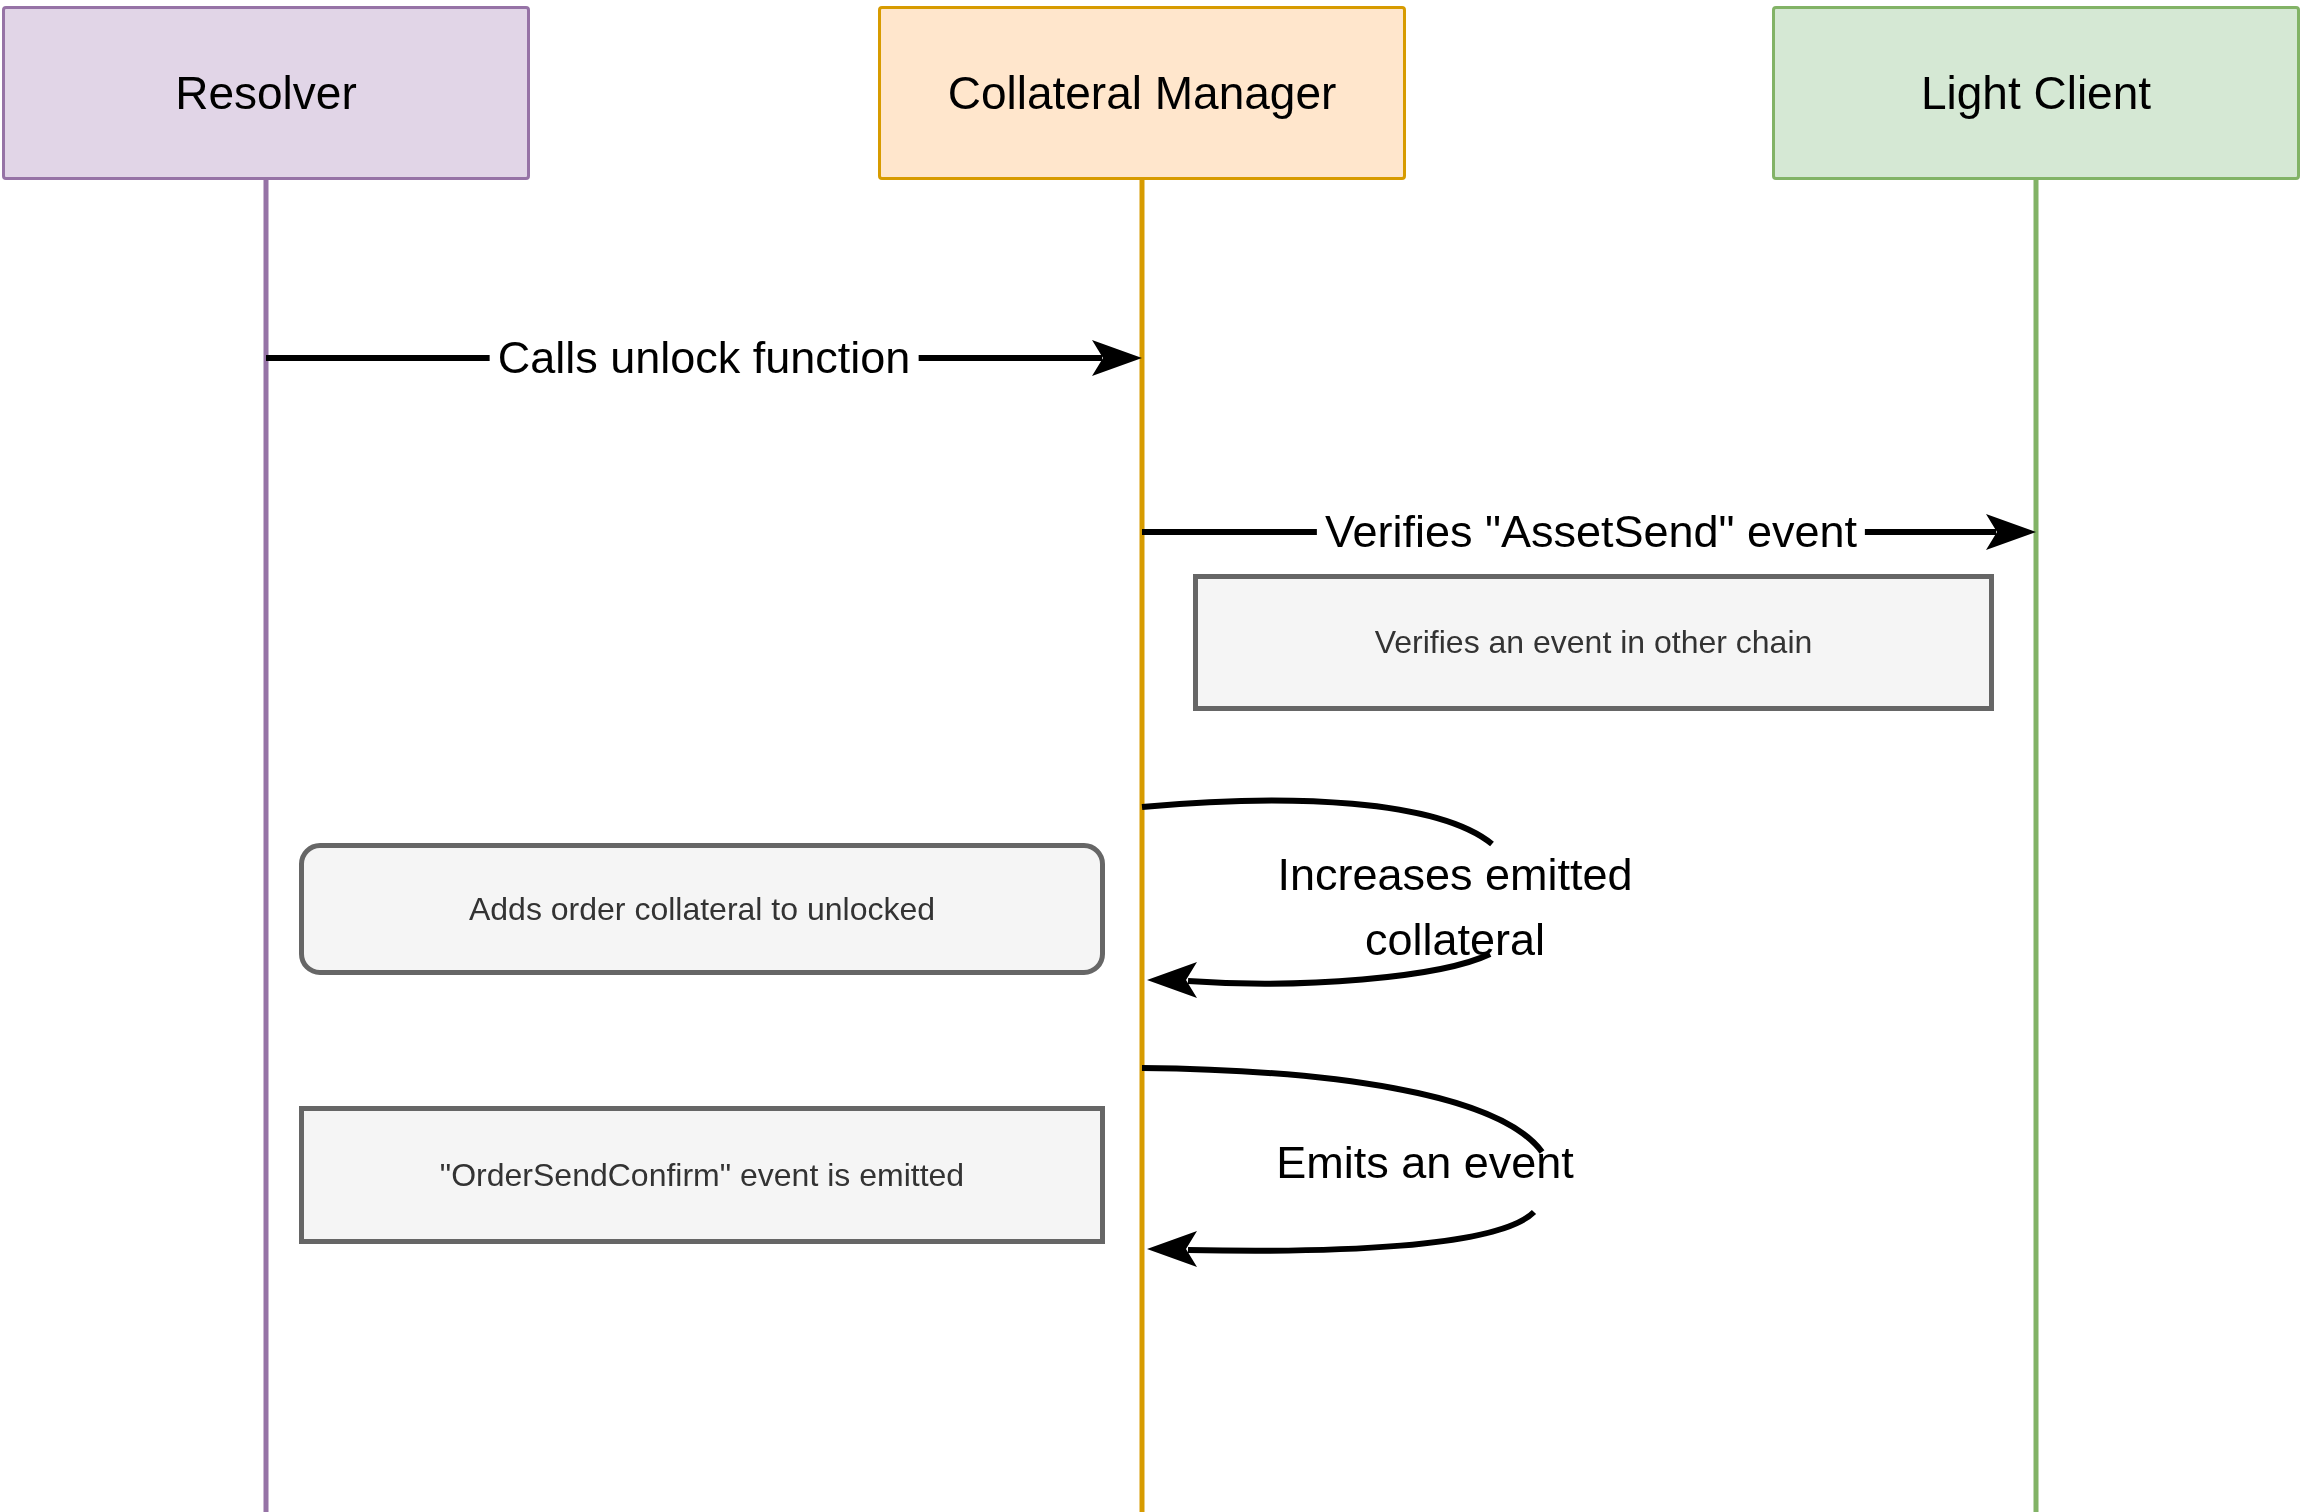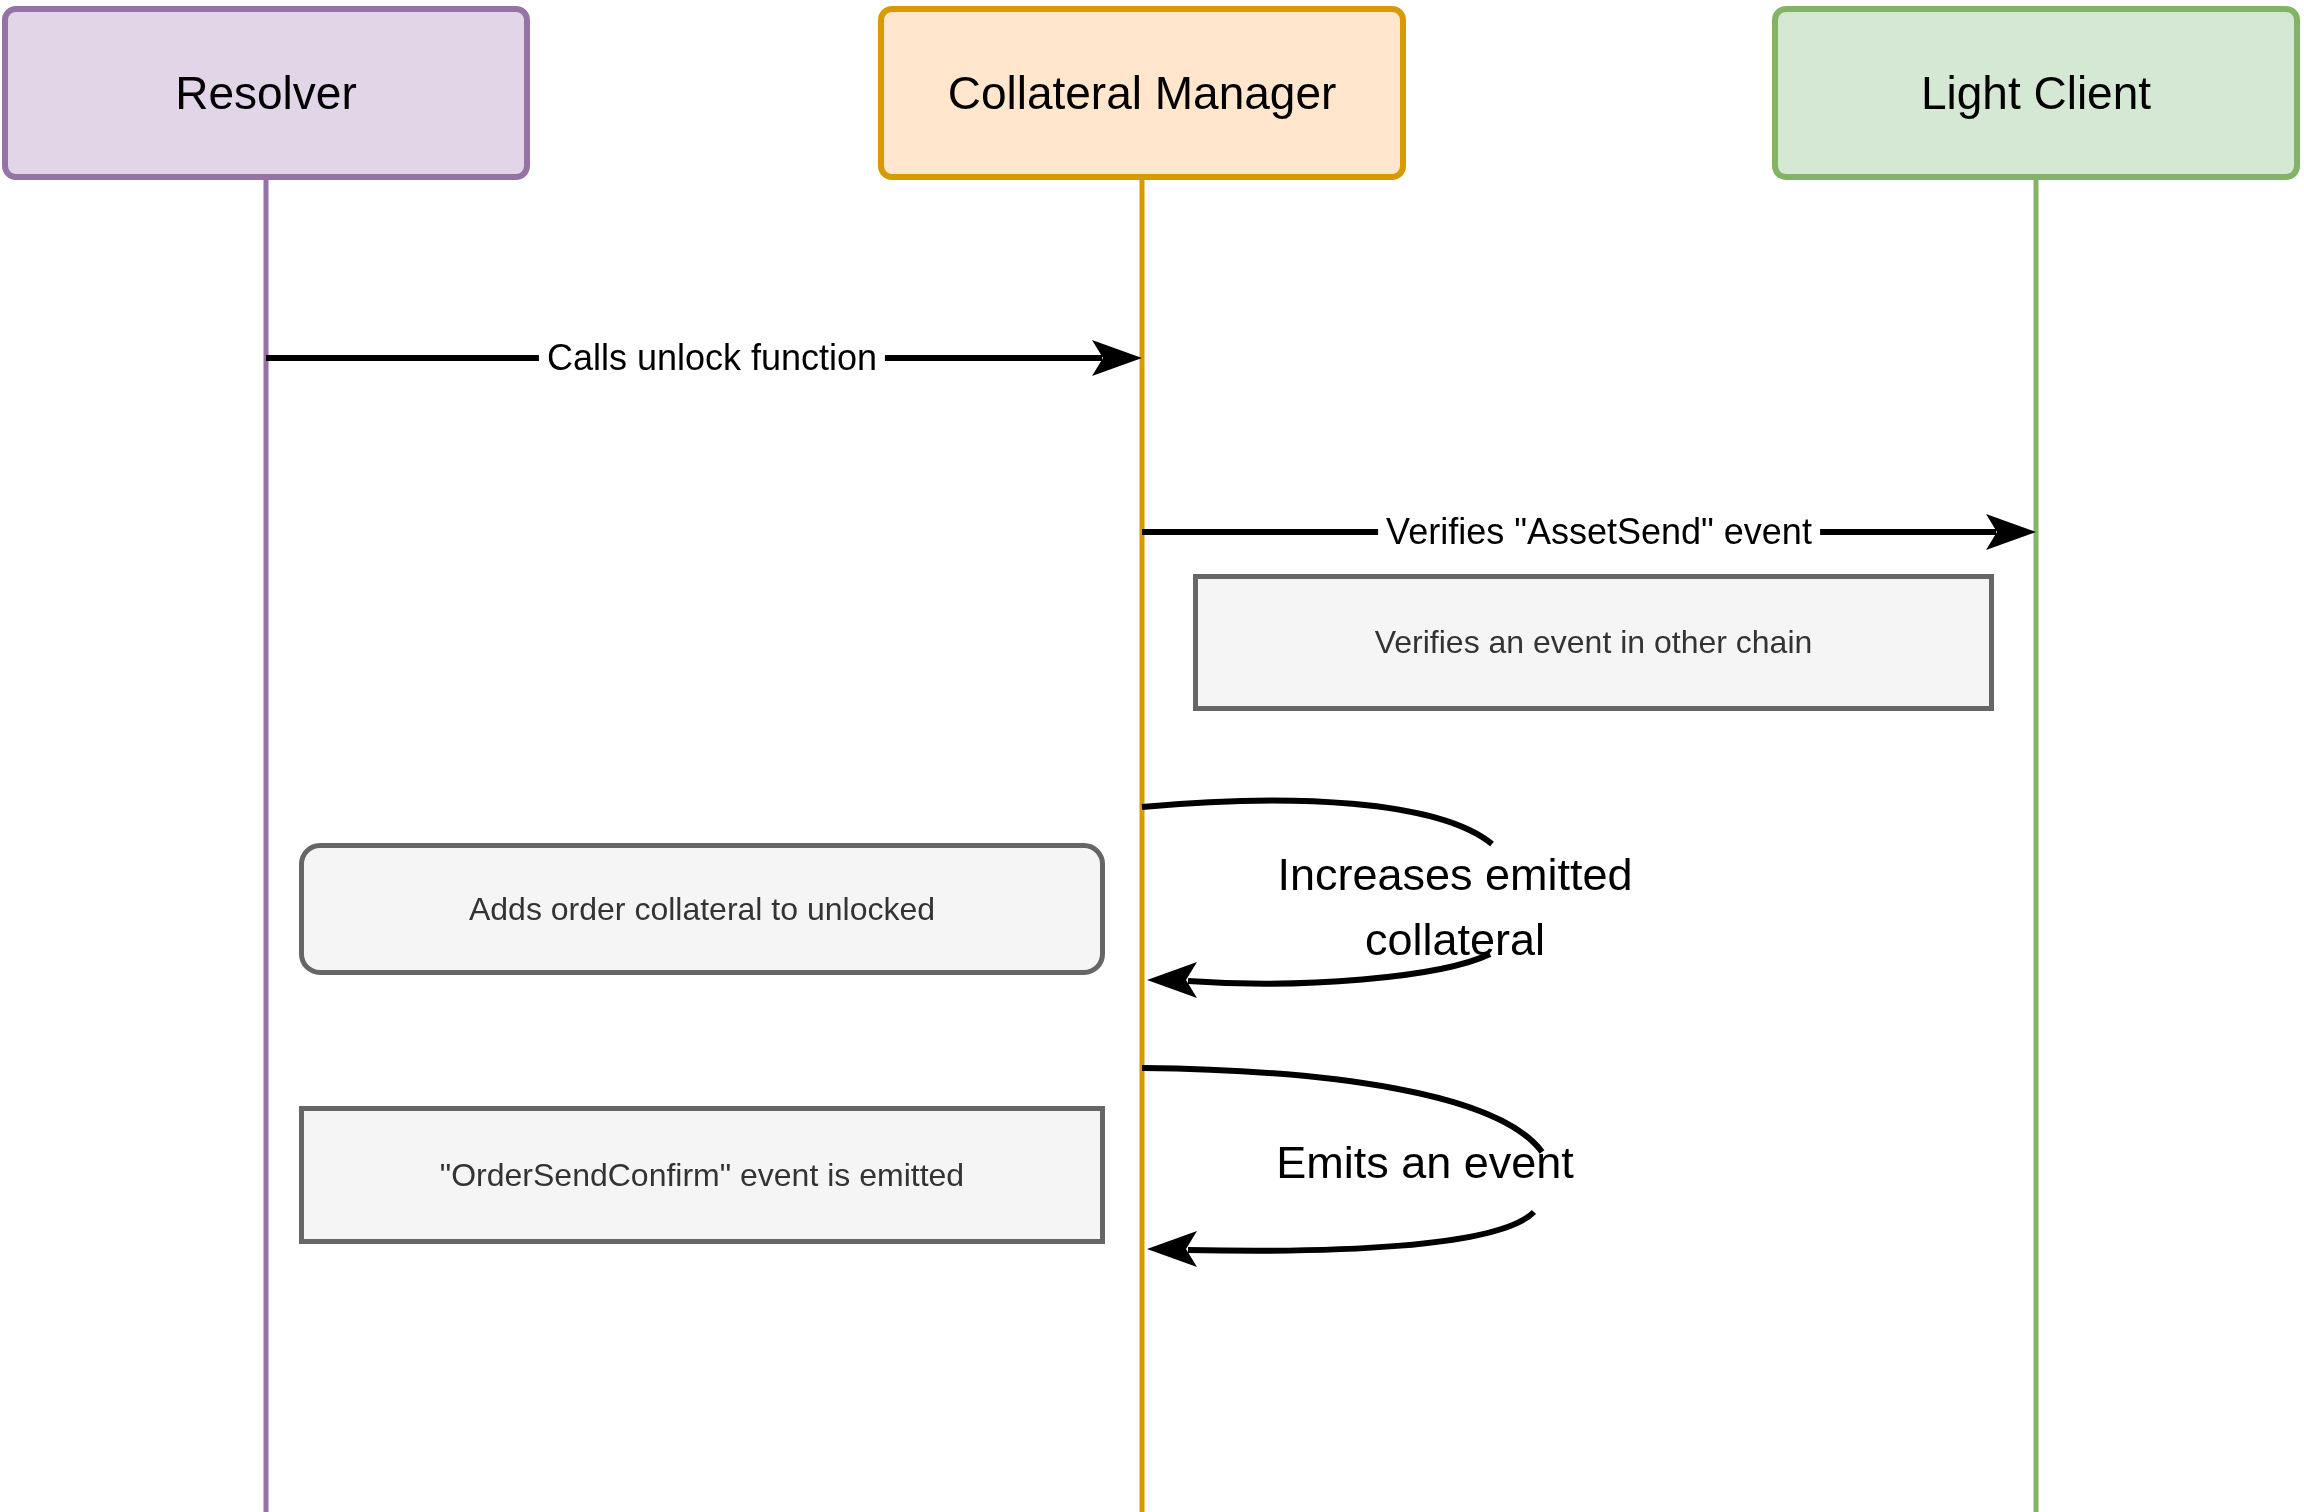--- a/index.html
+++ b/index.html
@@ -21,44 +21,43 @@
     width: 2304px;
     height: 1512px;
     z-index: 1;
   }
   .participant {
     position: absolute;
     top: 6px;
     width: 528px;
     height: 174px;
     box-sizing: border-box;
-    border-radius: 14px;
-    border: 6px solid #6d28d9;
+    border-radius: 4px;
+    border: 3px solid #6d28d9;
     display: flex;
     align-items: center;
     justify-content: center;
     font-size: 46px;
     color: #000000;
     z-index: 2;
     text-align: center;
   }
   .participant.resolver        { left: 2px;    background: #E1D5E7; border-color: #9673A6; }
   .participant.collateral-mgr  { left: 878px;  background: #FFE6CC; border-color: #D79B00; }
   .participant.light-client    { left: 1772px; background: #D5E8D4; border-color: #82B366; }
 
   .msg-label {
     position: absolute;
     transform: translate(-50%, -50%);
     background: #ffffff;
     padding: 2px 8px;
-    font-size: 36px;
+    font-size: 45px;
     color: #000000;
     white-space: nowrap;
     z-index: 2;
-    margin-left: 8px;
   }
   .loop-label {
     position: absolute;
     transform: translate(-50%, -50%);
     font-size: 45px;
     line-height: 65px;
     color: #000000;
     text-align: center;
     z-index: 2;
   }

